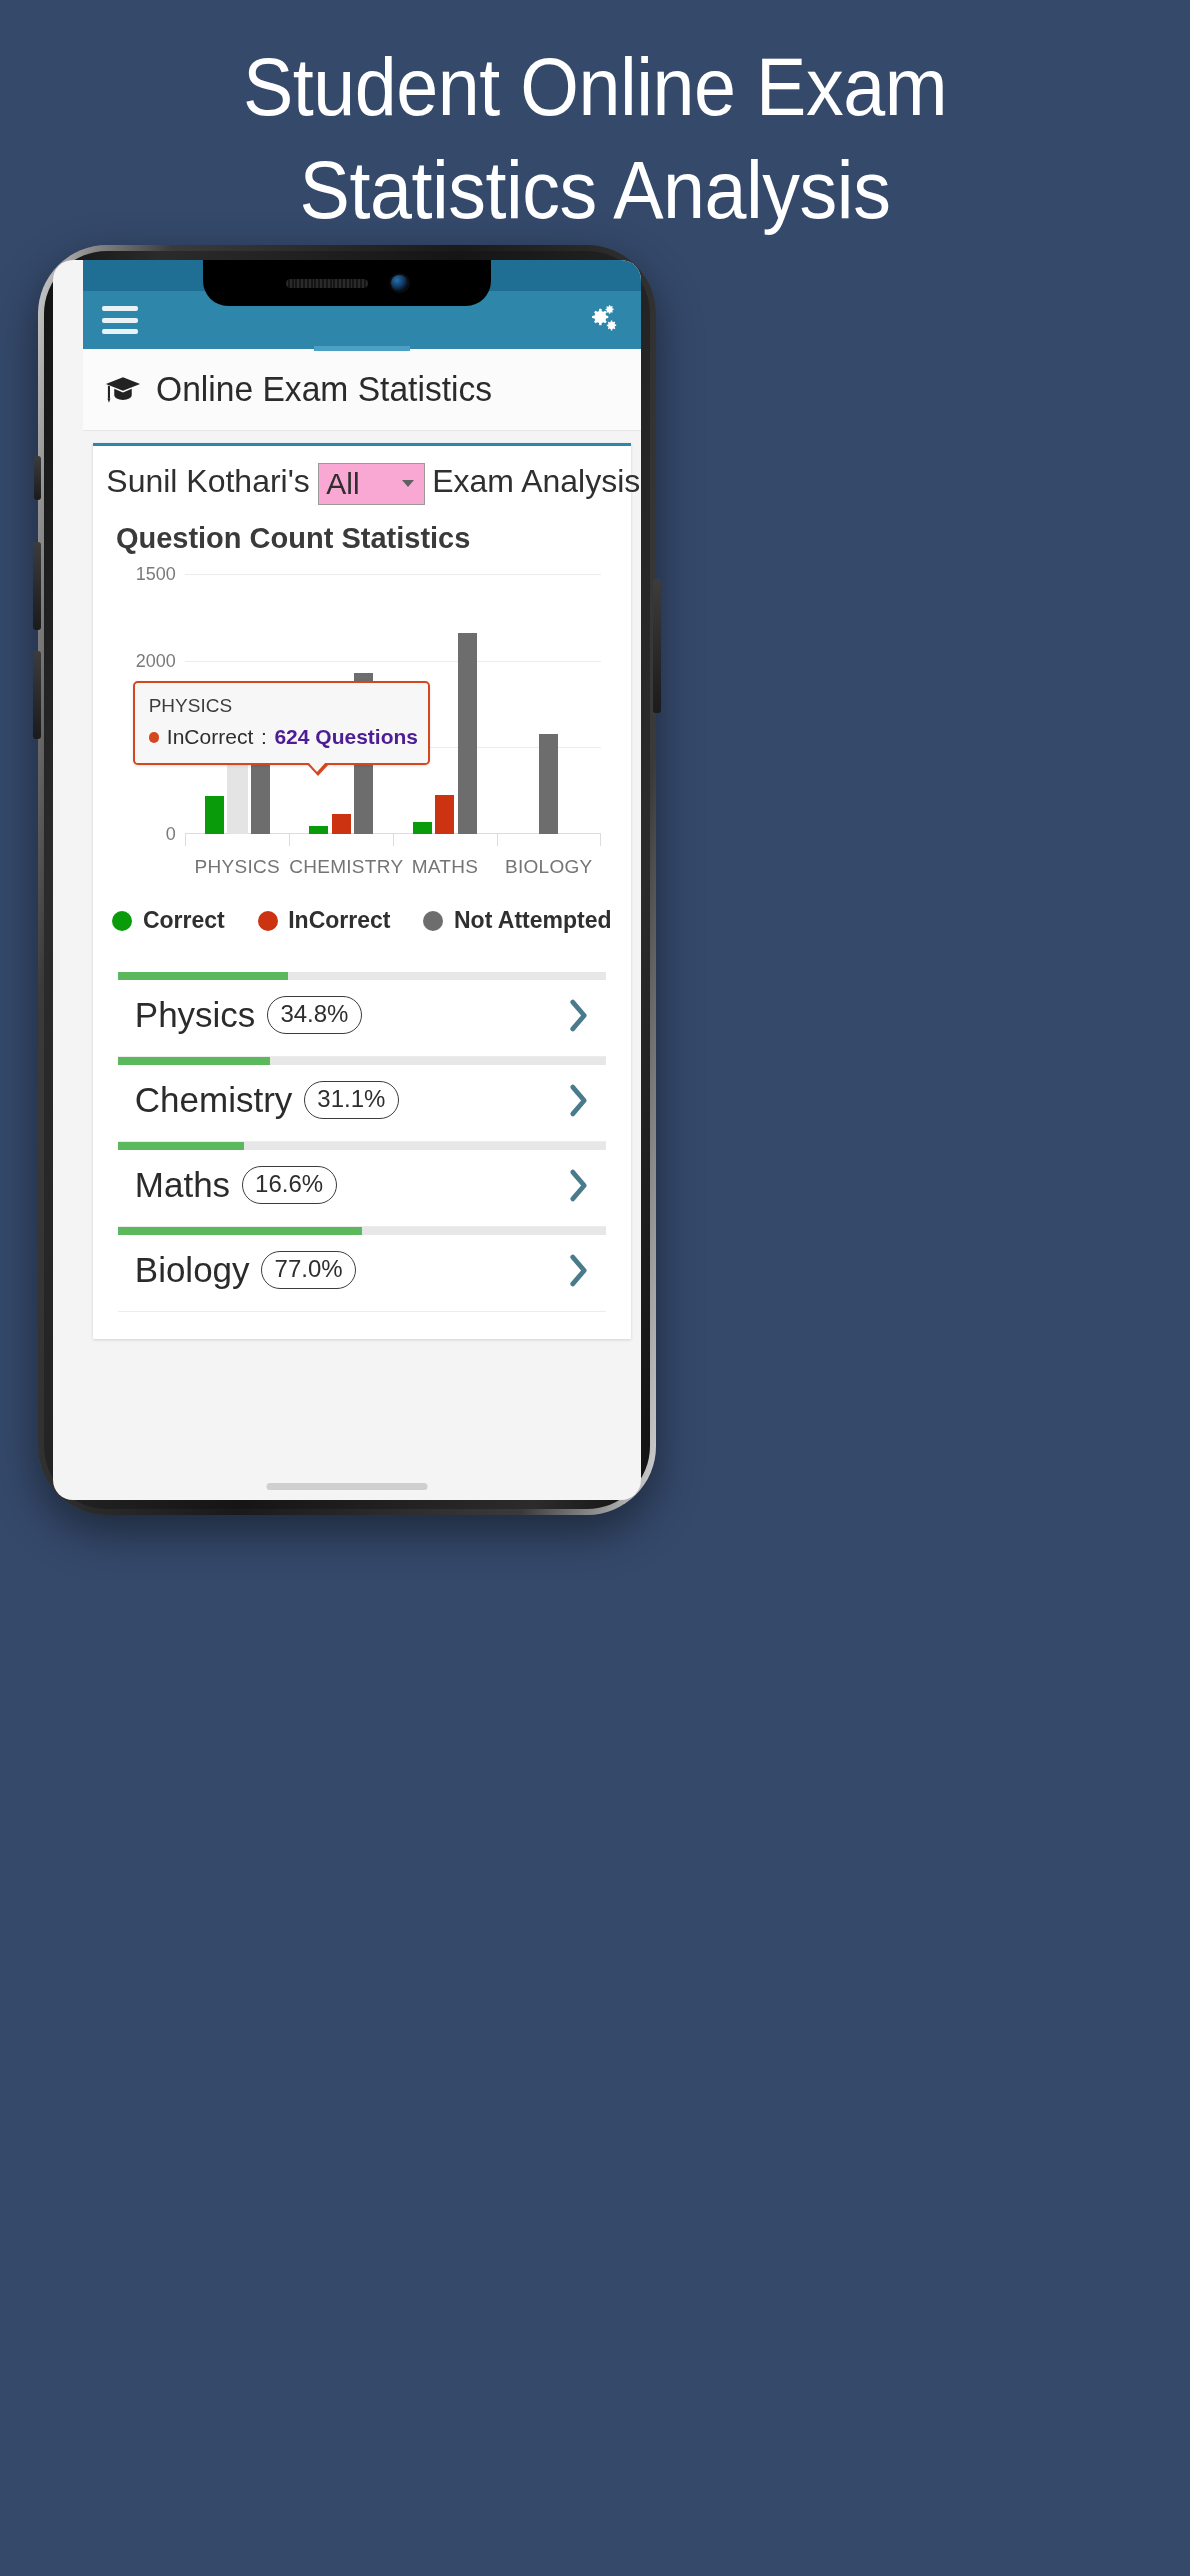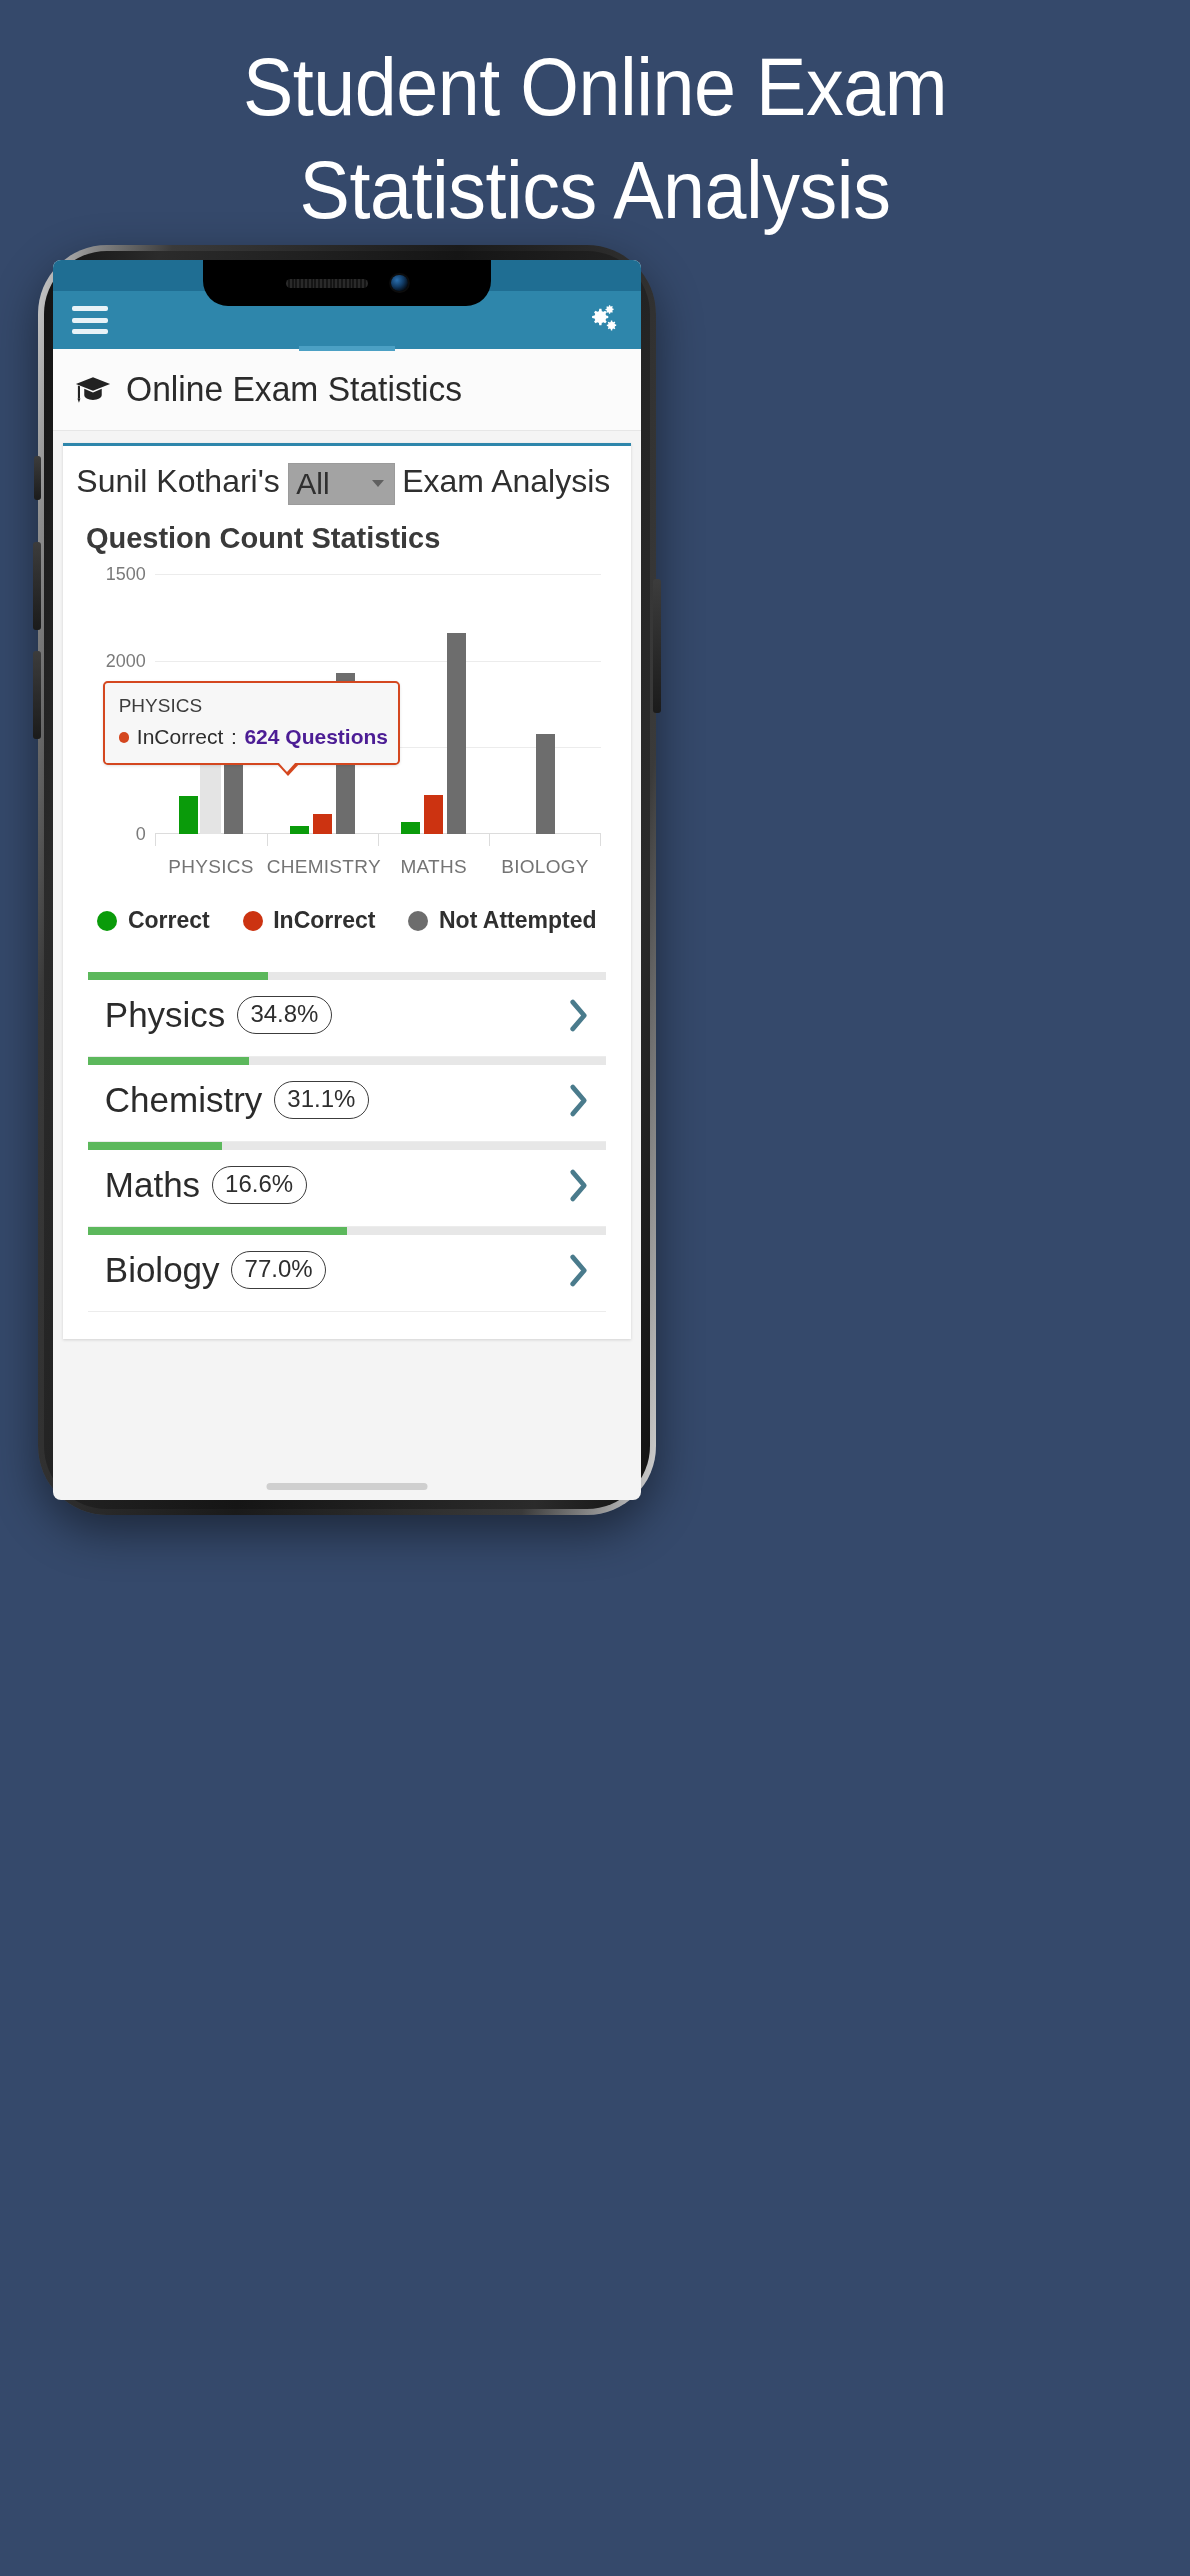--- a/index.html
+++ b/index.html
@@ -39,23 +39,24 @@
     background: linear-gradient(100deg,#cfcfcf 0%,#8e8e8e 6%,#3a3a3a 16%,#1a1a1a 50%,#3a3a3a 84%,#9a9a9a 94%,#d5d5d5 100%);
     box-shadow: 0 17px 46px rgba(0,0,0,.45);
   }
   .phone-mid {
     position: absolute; left: 5.8px; top: 5.8px; right: 5.8px; bottom: 5.8px;
     border-radius: 63px;
     background: linear-gradient(100deg,#111 0%,#2b2b2b 14%,#151515 50%,#2b2b2b 86%,#111 100%);
   }
   .phone-screen {
     position: absolute; left: 15.3px; top: 15.3px; right: 15.3px; bottom: 15.3px;
-    border-radius: 8px;
+    border-radius: 20px;
     background: #f4f4f4;
     overflow: hidden;
+    padding-left: 30px;
   }
   
   .btn-side {
     position: absolute;
     background: linear-gradient(180deg,#3c3c3c,#1b1b1b);
     border-radius: 2.9px;
   }
   .btn-left-1 { left: -3.8px; top: 211px; width: 6.7px; height: 44px; }
   .btn-left-2 { left: -4.8px; top: 297px; width: 7.7px; height: 88px; }
   .btn-left-3 { left: -4.8px; top: 406px; width: 7.7px; height: 88px; }
@@ -127,21 +128,21 @@
     padding: 17px 13.4px 15.3px 13.4px;
   }
 
   .analysis-row {
     display: flex; align-items: flex-start; gap: 7.7px;
     font-family: "Liberation Sans Narrow", "Liberation Sans", sans-serif;
     font-size: 32px; color: #2f2f2f; white-space: nowrap;
   }
   .select-box {
     border: 1px solid #9b9b9b;
-    background: #a3a3a3;
+    background: #f9a8d4;
     height: 42px; min-width: 107px;
     display: flex; align-items: center; justify-content: space-between;
     padding: 0 7.7px 0 7.7px; gap: 5.8px;
     font-size: 30px; color: #2f2f2f; cursor: pointer;
   }
   .select-caret {
     width: 0; height: 0;
     border-left: 6.7px solid transparent;
     border-right: 6.7px solid transparent;
     border-top: 7.7px solid #606060;

